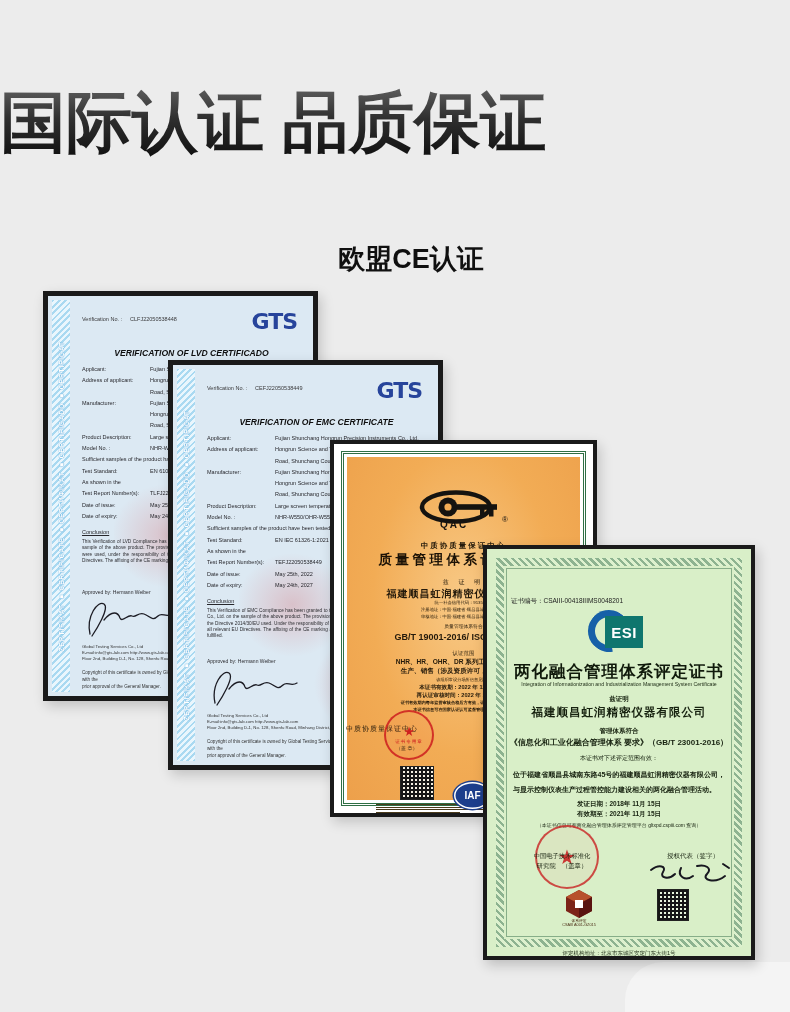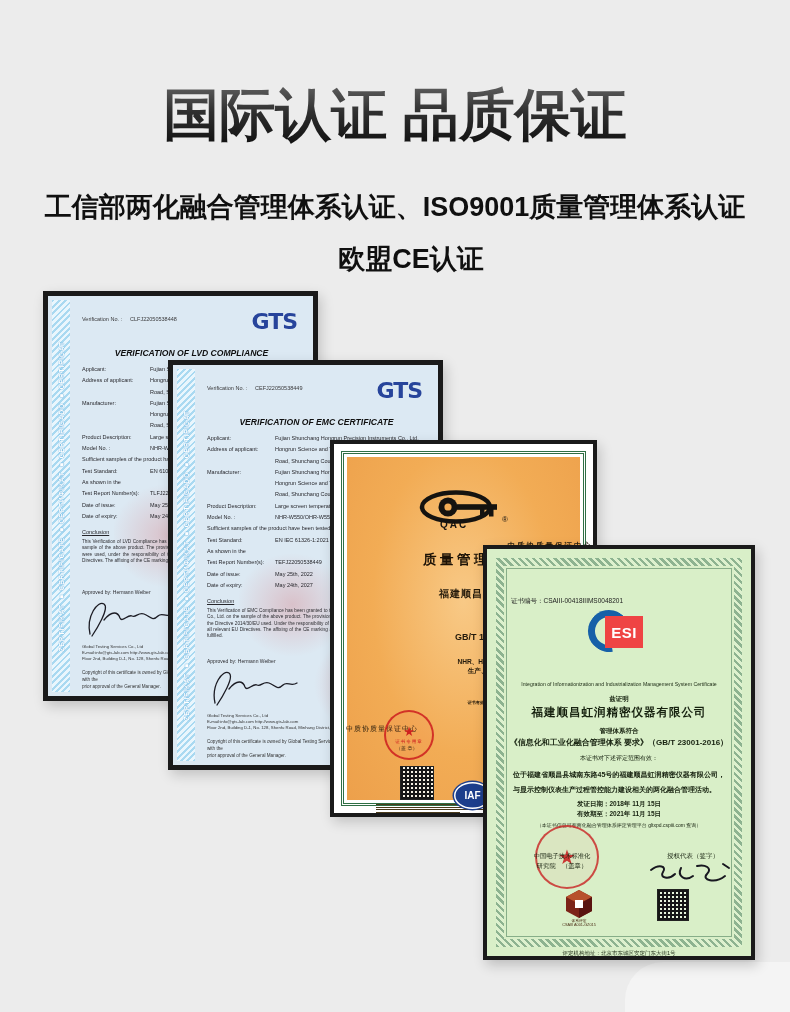--- a/index.html
+++ b/index.html
@@ -1,22 +1,22 @@
 <!DOCTYPE html>
 <html><head>
 <meta charset="utf-8">
 <style>
   * { margin:0; padding:0; box-sizing:border-box; }
   html,body { background:#dcdcdc; }
   .page { position:relative; width:790px; height:1012px; background:#ececec; overflow:hidden;
           font-family:"Liberation Sans", sans-serif; margin:0 auto; }
 
   
-  .main-title { position:absolute; top:78px; left:0; width:100%; text-align:center;
-    font-size:56px; font-weight:900; letter-spacing:0;
+  .main-title { position:absolute; top:78px; left:0; width:100%; 
+    font-size:66px; font-weight:900; letter-spacing:0;
     background:linear-gradient(180deg,#6b6b6b 0%,#2f2f2f 45%,#090909 100%);
     -webkit-background-clip:text; background-clip:text; color:transparent; }
   .sub1 { position:absolute; top:189px; left:0; width:100%; text-align:center;
     font-size:27px; font-weight:700; color:#101010; }
   .sub2 { position:absolute; top:241px; left:0; width:100%; text-align:center;
     font-size:27px; font-weight:700; color:#101010;padding-left:32px; }
 
   
   .gts { position:absolute; width:275px; height:410px; background:#dce9f3;
     border:5px solid #1a1a1a; box-shadow:3px 5px 12px rgba(0,0,0,.18); }
@@ -53,21 +53,21 @@
     font-weight:500; color:#1c1c1c; }
   .gts-foot { position:absolute; top:342px; left:4px; font-size:4.3px; line-height:5.8px; color:#333; }
   .gts-copy { position:absolute; top:367px; left:4px; font-size:4.6px; line-height:7.2px; color:#333; }
 
   
   .qac { position:absolute; left:330px; top:440px; width:267px; height:377px;
     background:#fff; border:4px solid #1a1a1a; padding:7px;
     box-shadow:3px 5px 12px rgba(0,0,0,.18); }
   .qac-frame { height:100%; border:3px double #2f6f45; padding:3px; }
   .qac-paper { height:100%; background:radial-gradient(ellipse at 50% 42%, #f8c986 0%, #f2ac55 55%, #eda04b 100%); }
-  .qac-content { position:absolute; inset:0; text-align:right; color:#241a0b; }
+  .qac-content { position:absolute; inset:0; text-align:center; color:#241a0b; }
   .q-abs { position:absolute; left:0; width:100%; }
   .qac-org { top:97px; font-size:7.5px; font-weight:700; letter-spacing:2px; }
   .qac-title { top:107px; font-size:13.5px; font-weight:700; letter-spacing:3.5px;
     font-family:"DejaVu Serif", serif; color:#1c1206; }
   .qac-certify { top:134px; font-size:6px; letter-spacing:4px; }
   .qac-company { top:143px; font-size:10px; font-weight:700; letter-spacing:1px; }
   .qac-credit { top:156px; font-size:4.3px; }
   .qac-addr { font-size:4.3px; }
   .qac-conform { top:179px; font-size:4.8px; }
   .qac-std { top:188px; font-size:9px; font-weight:700; }
@@ -102,21 +102,21 @@
     background:#d9efc8; border:4px solid #1a1a1a; box-shadow:3px 5px 12px rgba(0,0,0,.2); }
   .cesi-frame { position:absolute; inset:9px; border:8px solid;
     border-image:repeating-linear-gradient(45deg,#8db390 0 2.5px,#ddf1ce 2.5px 5px) 8; }
   .cesi-frame-inner { position:absolute; inset:19px; border:1px solid #87ae89; }
   .cesi-content { position:absolute; inset:0; text-align:center; color:#16210f; }
   .c-abs { position:absolute; left:0; width:100%; }
   .cesi-no { position:absolute; left:24px; top:48px; font-size:6.5px; color:#222; }
   .cesi-logo { position:absolute; left:50%; top:60px; transform:translateX(-50%); width:62px; height:46px; }
   .cesi-ring { position:absolute; left:0; top:1px; width:42px; height:42px; border-radius:50%;
     border:7px solid #1660a8; border-right-color:transparent; transform:rotate(35deg); }
-  .cesi-square { position:absolute; left:17px; top:7px; width:38px; height:32px; background:#ef4444;
+  .cesi-square { position:absolute; left:17px; top:7px; width:38px; height:32px; background:#0f766e;
     color:#fff; font-weight:700; font-size:15px; letter-spacing:.5px;
     display:flex; align-items:center; justify-content:center; }
   .cesi-title { top:112px; font-size:16.5px; font-weight:900; letter-spacing:1px; color:#10190b; }
   .cesi-en { top:132px; font-size:5.2px; color:#22301a; }
   .cesi-certify { top:146px; font-size:6.5px; font-weight:700; }
   .cesi-company { top:156px; font-size:11.5px; font-weight:900; letter-spacing:1px; }
   .cesi-conform { top:178px; font-size:6.5px; font-weight:700; }
   .cesi-std { top:188px; font-size:8px; font-weight:700; }
   .cesi-scope-intro { top:205px; font-size:6px; }
   .cesi-scope { position:absolute; left:26px; right:26px; top:218px; font-size:7px; font-weight:700;
@@ -142,31 +142,30 @@
 
   .corner-cutout { position:absolute; right:0; bottom:0; width:165px; height:50px;
     background:#f4f4f4; border-top-left-radius:38px; }
 </style>
 </head>
 <body>
 
 <div class="page">
 
   <div class="main-title">国际认证 品质保证</div>
-  <div class="sub1">工信部两化融合管理体系认证、ISO9001质量管理体系认证</div>
   <div class="sub2">欧盟CE认证</div>
 
   <div class="gts" style="left:43px; top:291px; z-index:1;">
     <div class="gts-side">
       <span>ZERTIFIKAT ■ CERTIFICATE ■ СЕРТИФІКАТ ■ CERTIFICADO ■ CERTIFICAT</span>
     </div>
     <div class="gts-body">
       <div class="gts-vno"><span>Verification No. :</span><b>CLFJ22050538448</b></div>
       <div class="gts-logo">GTS</div>
-      <div class="gts-title">VERIFICATION OF LVD COMPLIANCE</div>
+      <div class="gts-title">VERIFICATION OF LVD CERTIFICADO</div>
       <div class="gts-rows">
         <div class="gts-row">
             <span class="rl">Applicant:</span>
             <span class="rv">Fujian Shunchang Hongrun Precision Instruments Co., Ltd.</span>
           </div>
         <div class="gts-row">
             <span class="rl">Address of applicant:</span>
             <span class="rv">Hongrun Science and Technology Park, Fushan</span>
           </div>
         <div class="gts-row">
@@ -371,20 +370,21 @@
 
   <div class="cesi" style="z-index:4;">
     <div class="cesi-frame"></div>
     <div class="cesi-frame-inner"></div>
     <div class="cesi-content">
       <div class="cesi-no">证书编号：CSAIII-00418IIIMS0048201</div>
       <div class="cesi-logo">
         <div class="cesi-ring"></div>
         <div class="cesi-square">ESI</div>
       </div>
+      <div class="c-abs cesi-title">两化融合管理体系评定证书</div>
       <div class="c-abs cesi-en">Integration of Informationization and Industrialization Management System Certificate</div>
       <div class="c-abs cesi-certify">兹证明</div>
       <div class="c-abs cesi-company">福建顺昌虹润精密仪器有限公司</div>
       <div class="c-abs cesi-conform">管理体系符合</div>
       <div class="c-abs cesi-std">《信息化和工业化融合管理体系 要求》（GB/T 23001-2016）</div>
       <div class="c-abs cesi-scope-intro">本证书对下述评定范围有效：</div>
       <div class="cesi-scope">位于福建省顺昌县城南东路45号的福建顺昌虹润精密仪器有限公司，与显示控制仪表生产过程管控能力建设相关的两化融合管理活动。</div>
       <div class="c-abs cesi-issue">发证日期：2018年 11月 15日</div>
       <div class="c-abs cesi-validto">有效期至：2021年 11月 15日</div>
       <div class="c-abs cesi-query">（本证书信息可在两化融合管理体系评定管理平台 gltxpd.cspiii.com 查询）</div>

